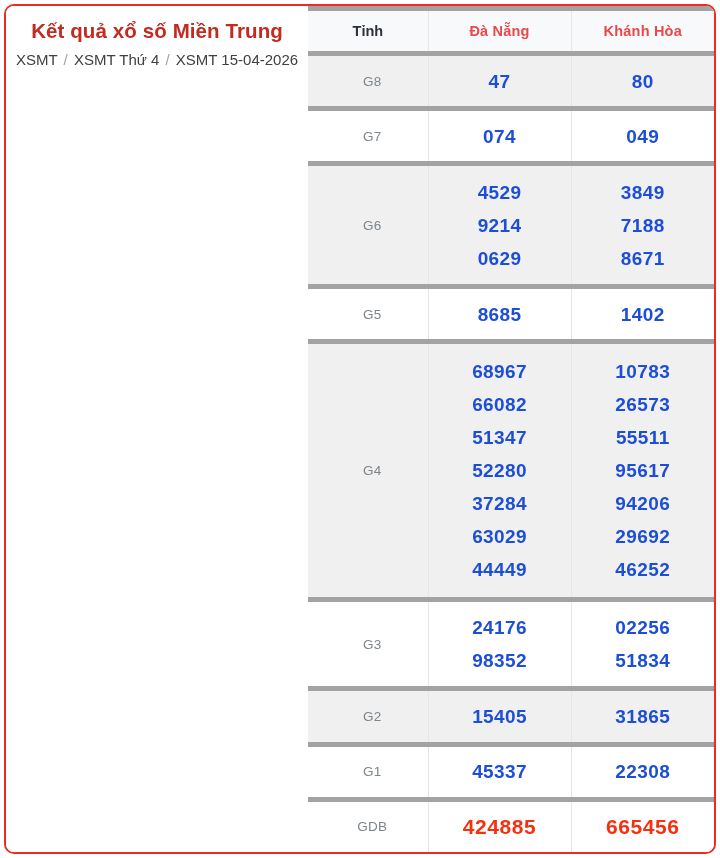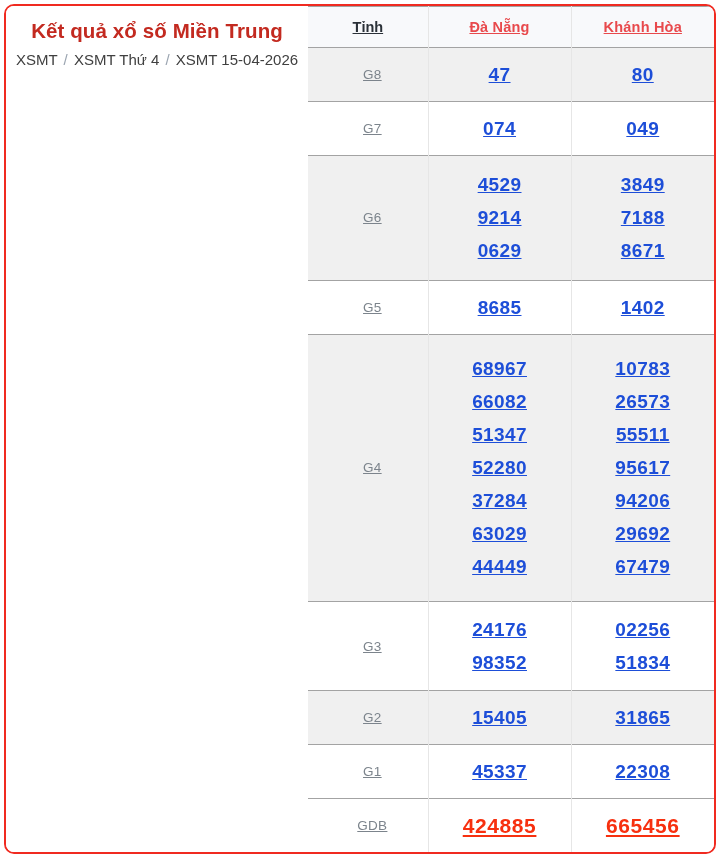--- a/index.html
+++ b/index.html
@@ -62,26 +62,25 @@
     width: 100%;
     border-collapse: collapse;
     table-layout: fixed;
     flex: 1 1 auto;
   }
   .result-table col.col-prize { width: 120px; }
   .result-table col.col-prov  { width: auto; }
 
   .result-table th,
   .result-table td {
-    border-top: 1px solid #a3a3a3;
+    border-top: 5px solid #a3a3a3;
     border-right: 1px solid #e6e6e6;
     text-align: center;
     vertical-align: middle;
     padding: 0;
-    text-decoration: underline;
   }
   .result-table th:last-child,
   .result-table td:last-child { border-right: none; }
 
   thead th {
     background: #f8f9fb;
     height: 40px;
     font-size: 14.5px;
     font-weight: bold;
   }
@@ -203,21 +202,21 @@
             <div class="num-line">63029</div>
             <div class="num-line">44449</div>
           </td>
           <td class="cell-numbers">
             <div class="num-line">10783</div>
             <div class="num-line">26573</div>
             <div class="num-line">55511</div>
             <div class="num-line">95617</div>
             <div class="num-line">94206</div>
             <div class="num-line">29692</div>
-            <div class="num-line">67479</div>
+            <div class="num-line">46252</div>
           </td>
         </tr>
         <tr class="row-plain">
           <td class="cell-prize">G3</td>
           <td class="cell-numbers">
             <div class="num-line">24176</div>
             <div class="num-line">98352</div>
           </td>
           <td class="cell-numbers">
             <div class="num-line">02256</div>

